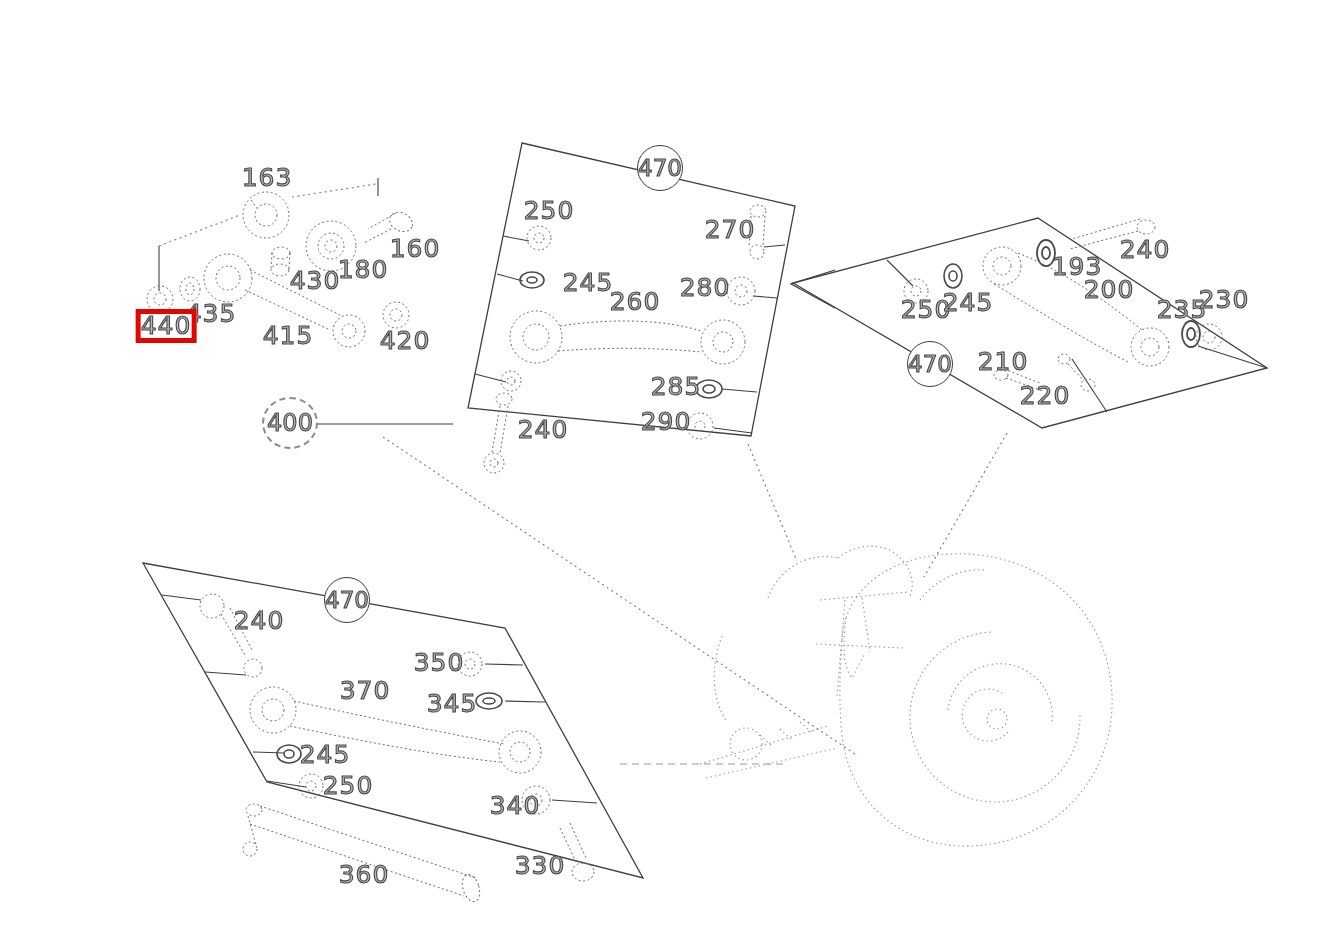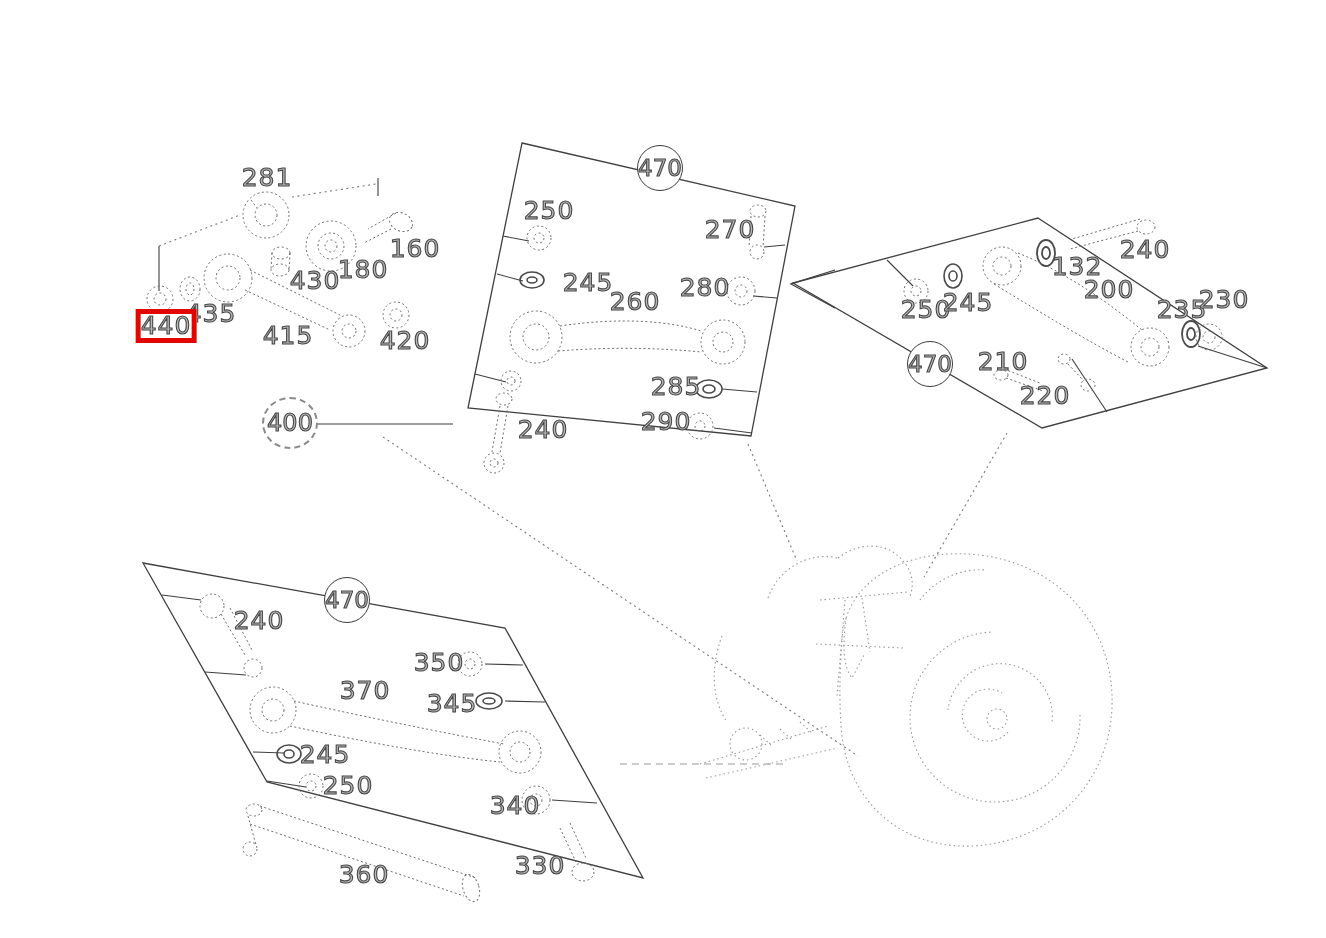--- a/index.html
+++ b/index.html
@@ -271,40 +271,40 @@
       <path d="M722,636 C710,668 712,700 727,722"></path>
       <path d="M700,764 L828,726"></path>
       <path d="M706,778 L838,748"></path>
       <circle cx="746" cy="744" r="16"></circle>
       <path d="M920,600 C935,580 960,568 985,570"></path>
       <path d="M760,735 L772,746 M780,729 L792,740 M800,722 L812,733"></path>
     </g>
   </svg>
 
   <div id="labels">
-      <div class="callout" style="left: 267px; top: 178px;">281</div>
+      <div class="callout" style="left: 267px; top: 178px;">163</div>
       <div class="callout" style="left: 415px; top: 249px;">160</div>
       <div class="callout" style="left: 363px; top: 270px;">180</div>
       <div class="callout" style="left: 315px; top: 281px;">430</div>
       <div class="callout" style="left: 211px; top: 314px;">435</div>
       <div class="callout highlighted" style="left: 166px; top: 326px; border-color: rgb(225, 6, 0);">440</div>
       <div class="callout" style="left: 288px; top: 336px;">415</div>
       <div class="callout" style="left: 405px; top: 341px;">420</div>
       <div class="callout dashed-circle" style="left: 290px; top: 423px;">400</div>
       <div class="callout circle" style="left: 660px; top: 168px;">470</div>
       <div class="callout" style="left: 549px; top: 211px;">250</div>
       <div class="callout" style="left: 588px; top: 283px;">245</div>
       <div class="callout" style="left: 730px; top: 230px;">270</div>
       <div class="callout" style="left: 705px; top: 288px;">280</div>
       <div class="callout" style="left: 635px; top: 302px;">260</div>
       <div class="callout" style="left: 676px; top: 387px;">285</div>
       <div class="callout" style="left: 666px; top: 422px;">290</div>
       <div class="callout" style="left: 543px; top: 430px;">240</div>
       <div class="callout circle" style="left: 930px; top: 364px;">470</div>
-      <div class="callout" style="left: 1077px; top: 267px;">132</div>
+      <div class="callout" style="left: 1077px; top: 267px;">193</div>
       <div class="callout" style="left: 1145px; top: 250px;">240</div>
       <div class="callout" style="left: 1109px; top: 290px;">200</div>
       <div class="callout" style="left: 926px; top: 310px;">250</div>
       <div class="callout" style="left: 968px; top: 303px;">245</div>
       <div class="callout" style="left: 1182px; top: 310px;">235</div>
       <div class="callout" style="left: 1224px; top: 300px;">230</div>
       <div class="callout" style="left: 1003px; top: 362px;">210</div>
       <div class="callout" style="left: 1045px; top: 352px; margin-top: 44px;">220</div>
       <div class="callout circle" style="left: 347px; top: 600px;">470</div>
       <div class="callout" style="left: 259px; top: 621px;">240</div>

